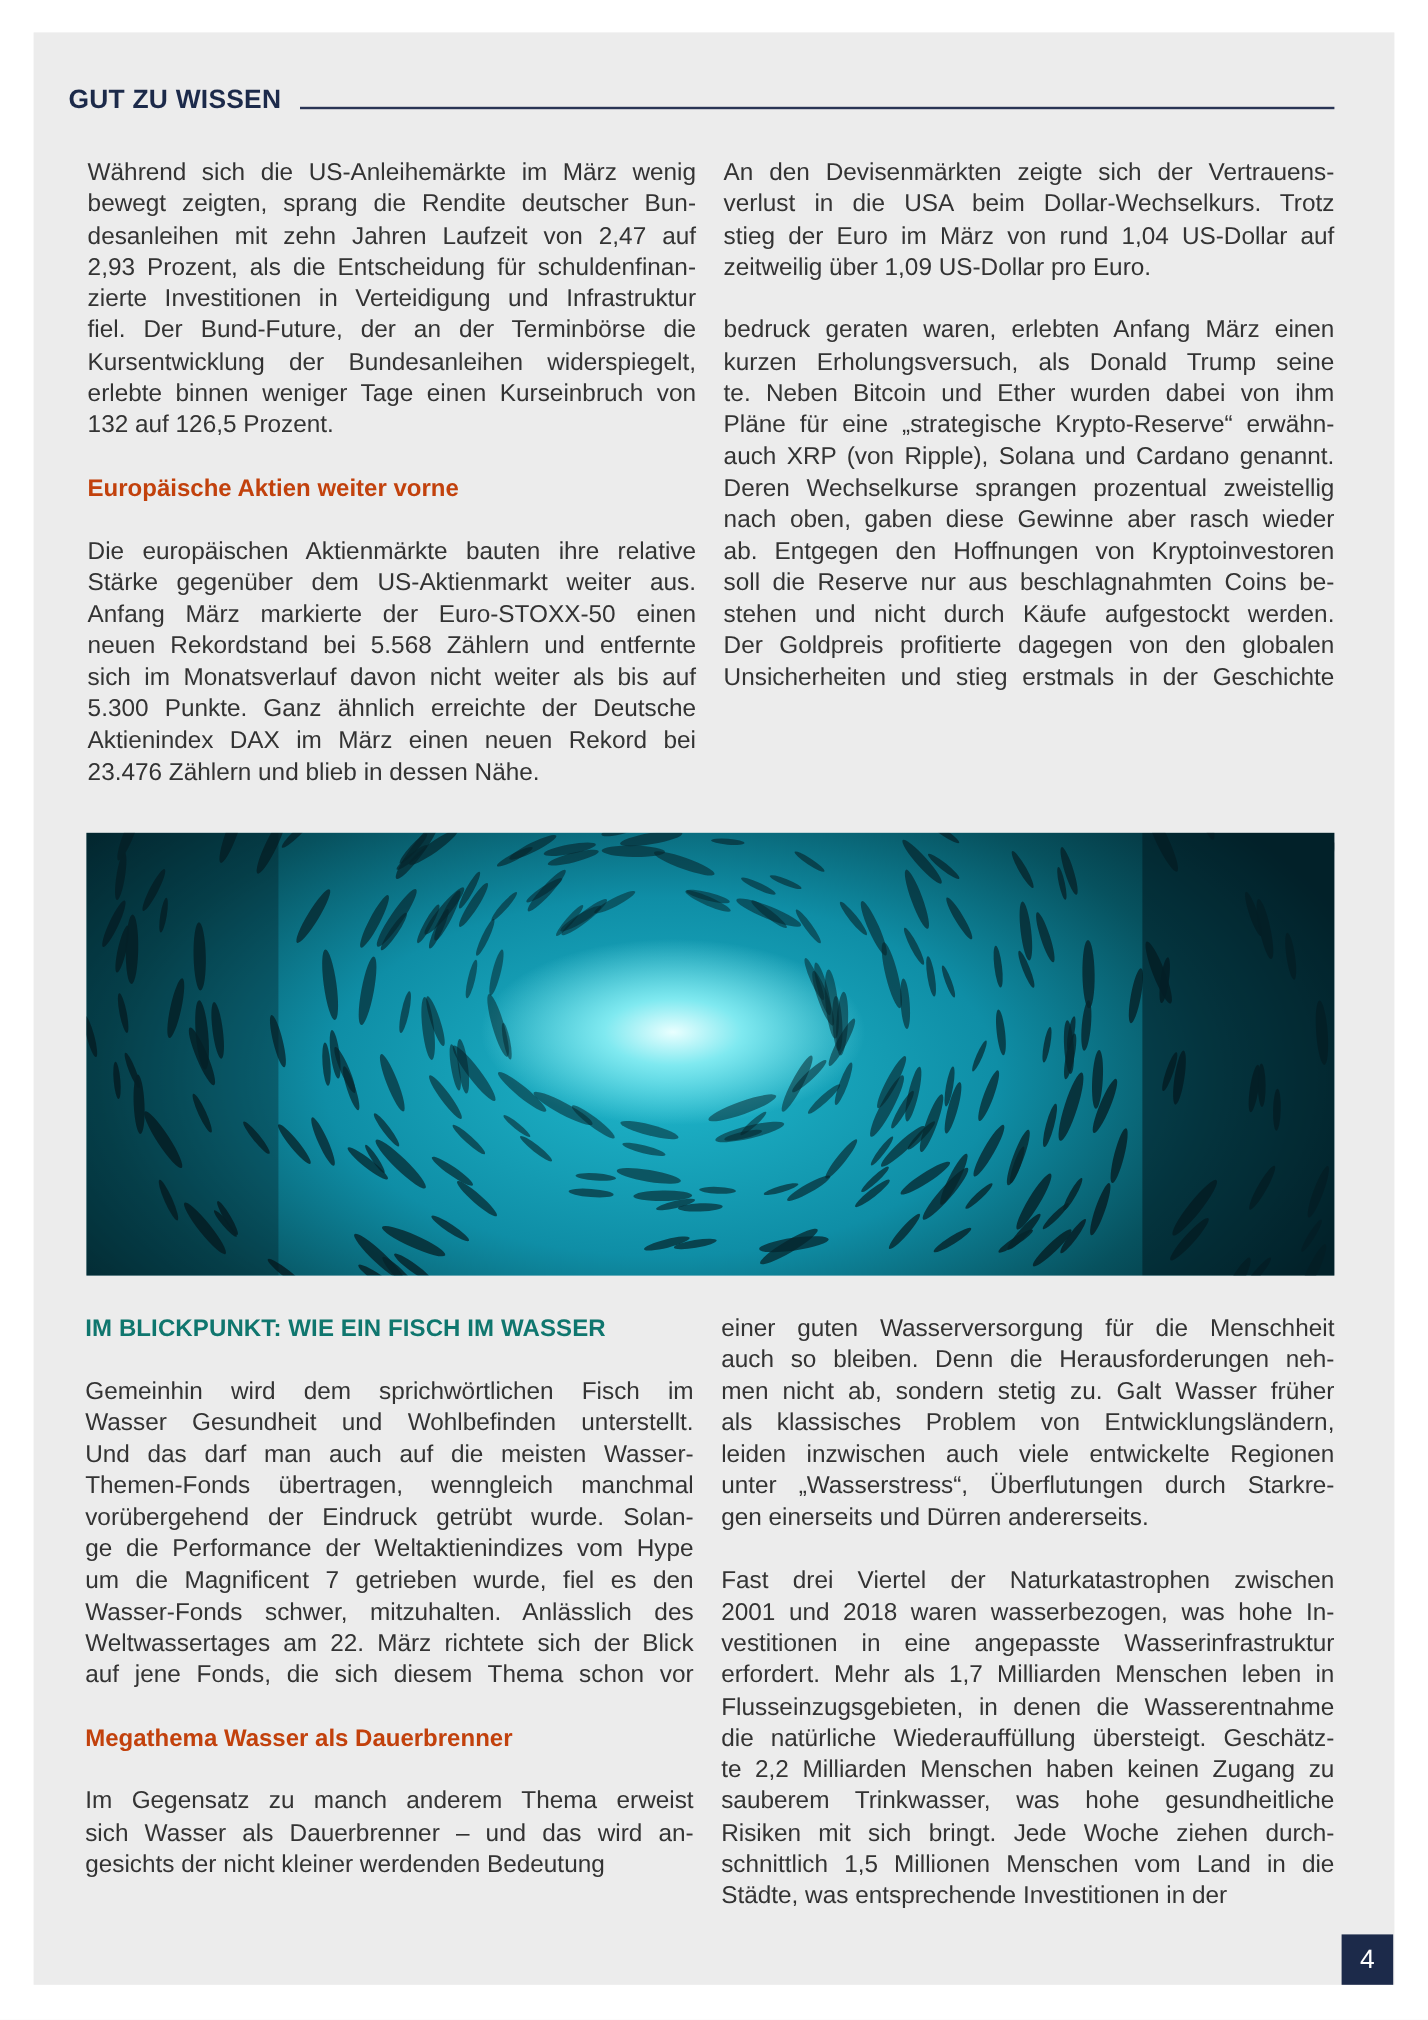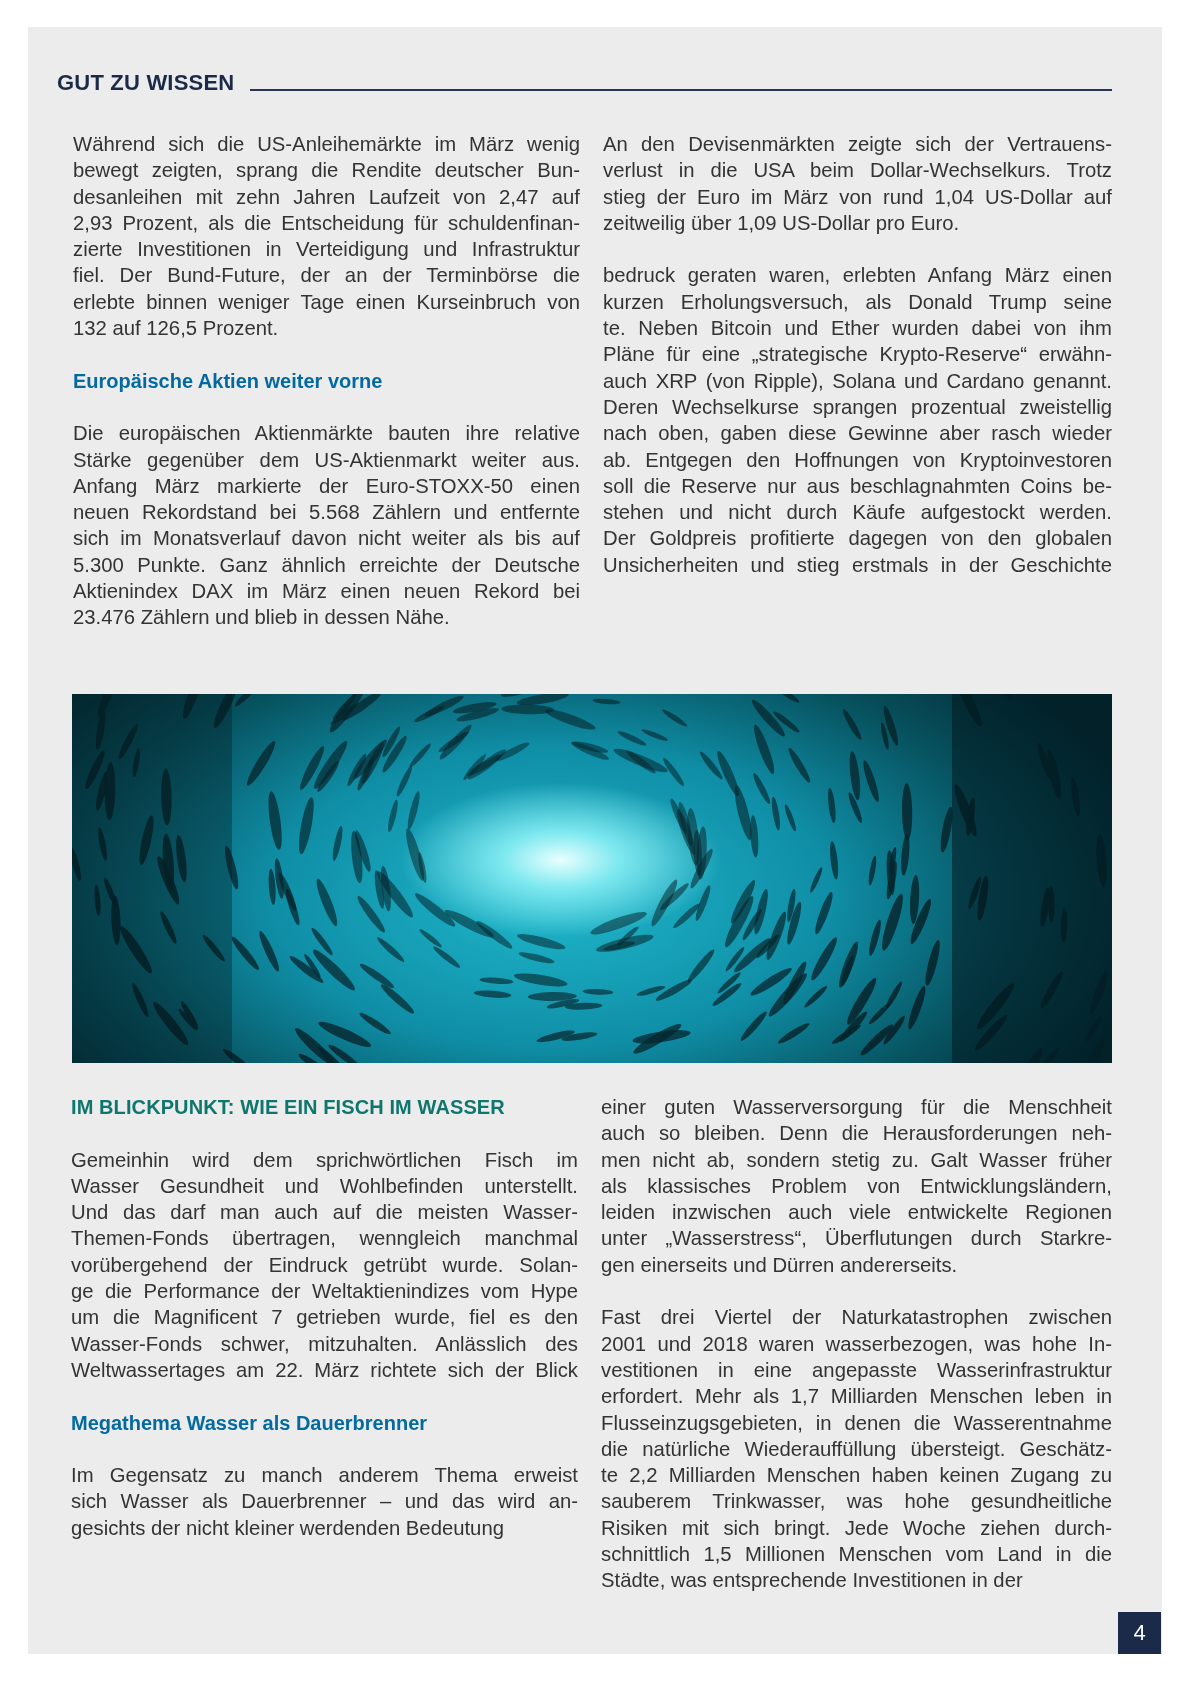--- a/index.html
+++ b/index.html
@@ -7,21 +7,21 @@
            font-family: "Liberation Sans", sans-serif; color: #2b2b2b; }
     .panel { position: absolute; left: 28px; top: 27px; width: 1134px; height: 1627px; background: #ececec; }
     .section-head { position: absolute; left: 57px; top: 70px; width: 1055px; display: flex; align-items: flex-end; }
     .section-title { font-family: "Liberation Sans", sans-serif; font-weight: bold; font-size: 22px;
                      color: #1c2a4a; letter-spacing: 0.2px; white-space: nowrap; line-height: 26px; text-align: right; }
     .section-rule { flex: 1; height: 2px; background: #2a3555; margin-left: 16px; margin-bottom: 5px; }
     .col { position: absolute; font-size: 20.3px; line-height: 26.3px; text-align: justify;
            hyphens: manual; color: #333333; }
     .col p { margin: 0 0 26.3px 0; }
     .col p.last { margin-bottom: 0; }
-    .col h3 { margin: 0 0 26.3px 0; font-size: 20px; line-height: 26.3px; font-weight: bold; color: #0369a1; text-align: left; }
+    .col h3 { margin: 0 0 26.3px 0; font-size: 20px; line-height: 26.3px; font-weight: bold; color: #c2410c; text-align: left; }
     .col h2 { margin: 0 0 26.3px 0; font-size: 20px; line-height: 26.3px; font-weight: bold; color: #0f766e; text-align: left; letter-spacing: 0.1px; }
     .col1 { left: 73px; top: 131px; width: 507px; }
     .col2 { left: 603px; top: 131px; width: 509px; }
     .col3 { left: 71px; top: 1094px; width: 507px; }
     .col4 { left: 601px; top: 1094px; width: 511px; }
     .photo { position: absolute; left: 72px; top: 694px; width: 1040px; height: 369px; overflow: hidden;
              background: radial-gradient(ellipse 22% 30% at 47% 45%, #e9ffff 0%, #7fe9f0 25%, rgba(30,185,205,0.0) 70%),
                          radial-gradient(ellipse 60% 90% at 46% 55%, #1fb7cc 0%, #0f8ea6 45%, #07525f 75%, #032a33 100%); }
     .photo svg { position: absolute; left: 0; top: 0; width: 100%; height: 100%; }
     .page-num { position: absolute; left: 1118px; top: 1612px; width: 43px; height: 42px; background: #1c2a4a;
@@ -40,20 +40,21 @@
 </div>
 
 <div class="col col1">
   <p>
       <span class="line">Während sich die US-Anleihemärkte im März wenig</span>
       <span class="line">bewegt zeigten, sprang die Rendite deutscher Bun-</span>
       <span class="line">desanleihen mit zehn Jahren Laufzeit von 2,47 auf</span>
       <span class="line">2,93 Prozent, als die Entscheidung für schuldenfinan-</span>
       <span class="line">zierte Investitionen in Verteidigung und Infrastruktur</span>
       <span class="line">fiel. Der Bund-Future, der an der Terminbörse die</span>
+      <span class="line">Kursentwicklung der Bundesanleihen widerspiegelt,</span>
       <span class="line">erlebte binnen weniger Tage einen Kurseinbruch von</span>
       <span class="line end">132 auf 126,5 Prozent.</span>
     </p>
   <h3>Europäische Aktien weiter vorne</h3>
   <p class="last">
       <span class="line">Die europäischen Aktienmärkte bauten ihre relative</span>
       <span class="line">Stärke gegenüber dem US-Aktienmarkt weiter aus.</span>
       <span class="line">Anfang März markierte der Euro-STOXX-50 einen</span>
       <span class="line">neuen Rekordstand bei 5.568 Zählern und entfernte</span>
       <span class="line">sich im Monatsverlauf davon nicht weiter als bis auf</span>
@@ -326,20 +327,21 @@
   <p>
       <span class="line">Gemeinhin wird dem sprichwörtlichen Fisch im</span>
       <span class="line">Wasser Gesundheit und Wohlbefinden unterstellt.</span>
       <span class="line">Und das darf man auch auf die meisten Wasser-</span>
       <span class="line">Themen-Fonds übertragen, wenngleich manchmal</span>
       <span class="line">vorübergehend der Eindruck getrübt wurde. Solan-</span>
       <span class="line">ge die Performance der Weltaktienindizes vom Hype</span>
       <span class="line">um die Magnificent 7 getrieben wurde, fiel es den</span>
       <span class="line">Wasser-Fonds schwer, mitzuhalten. Anlässlich des</span>
       <span class="line">Weltwassertages am 22. März richtete sich der Blick</span>
+      <span class="line">auf jene Fonds, die sich diesem Thema schon vor</span>
     </p>
   <h3>Megathema Wasser als Dauerbrenner</h3>
   <p class="last">
       <span class="line">Im Gegensatz zu manch anderem Thema erweist</span>
       <span class="line">sich Wasser als Dauerbrenner – und das wird an-</span>
       <span class="line end">gesichts der nicht kleiner werdenden Bedeutung</span>
     </p>
 </div>
 
 <div class="col col4">

